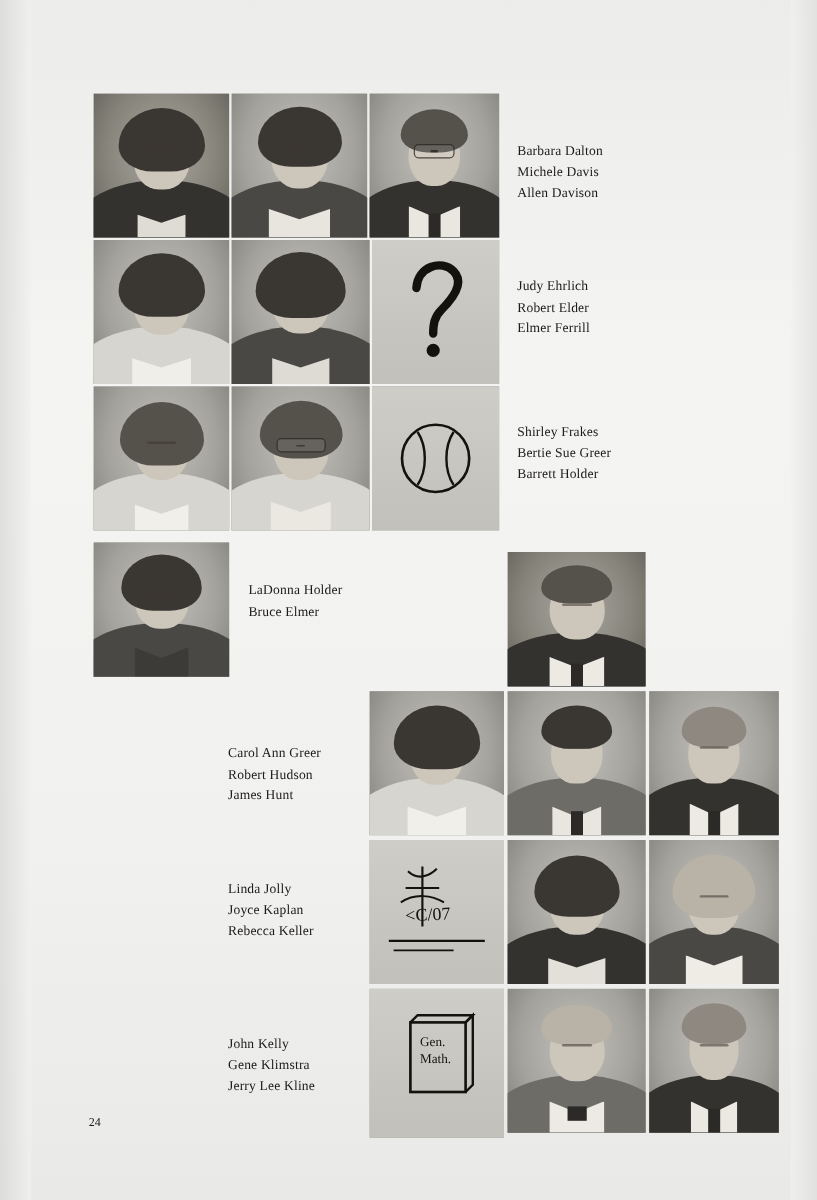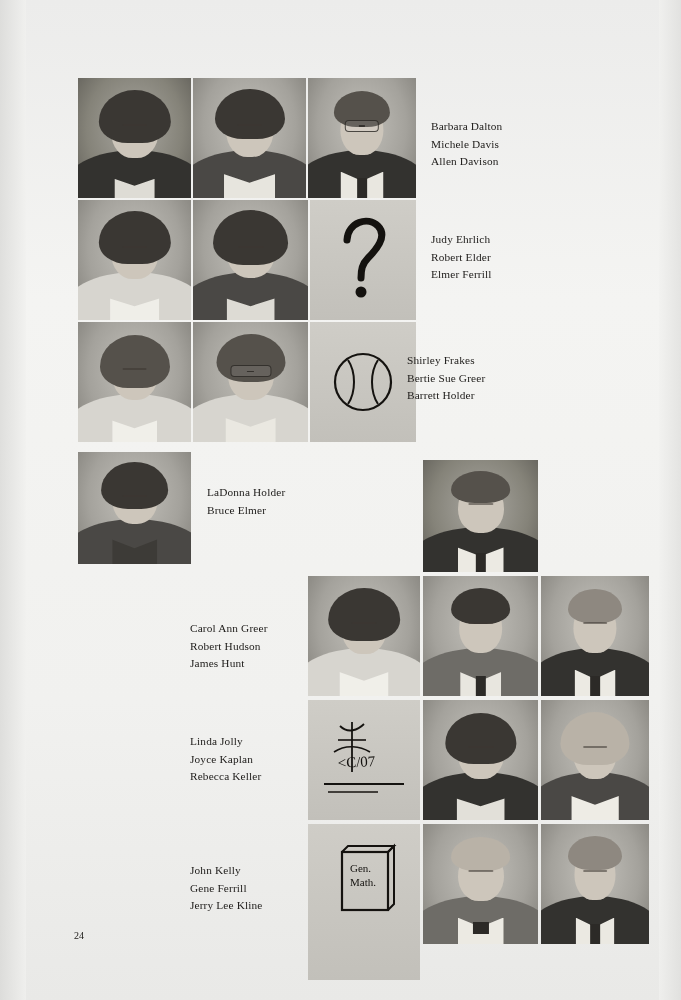--- a/index.html
+++ b/index.html
@@ -262,21 +262,21 @@
   <div class="photo" style="left:310px; top:322px; width:106px; height:120px;">
     <div class="sketch">
       <svg width="106" height="120" viewBox="0 0 106 120">
         <circle cx="53" cy="60" r="28" stroke="#14120f" stroke-width="2.2" fill="none"></circle>
         <path d="M38 38 C46 50, 46 70, 38 82" stroke="#14120f" stroke-width="2" fill="none"></path>
         <path d="M68 38 C60 50, 60 70, 68 82" stroke="#14120f" stroke-width="2" fill="none"></path>
       </svg>
     </div>
   </div>
 
-  <div class="caption" style="left:407px; top:352px;">Shirley Frakes
+  <div class="caption" style="left:431px; top:352px;">Shirley Frakes
 Bertie Sue Greer
 Barrett Holder</div>
 
   <div class="photo" style="left:78px; top:452px; width:113px; height:112px;">
     <div class="inner bg-mid">
       <div class="shoulders sh-mdark"></div>
       <div class="head" style="top:18%; width:40%; height:46%;"></div>
       <div class="hair hair-dark" style="top:9%; width:60%; height:42%;"></div>
       <div class="eyes"></div>
       <div class="collar" style="width:40%; height:22%; background:#3d3b37;"></div>
@@ -365,24 +365,24 @@
     <div class="inner bg-mid">
       <div class="shoulders sh-mdark"></div>
       <div class="head" style="top:20%; width:40%; height:46%;"></div>
       <div class="hair hair-vlight" style="top:10%; width:64%; height:44%;"></div>
       <div class="eyes"></div>
       <div class="collar" style="width:44%; height:20%; background:#eeece5;"></div>
     </div>
   </div>
 
   <div class="caption" style="left:190px; top:862px;">John Kelly
-Gene Ferrill
+Gene Klimstra
 Jerry Lee Kline</div>
 
-  <div class="photo" style="left:308px; top:824px; width:112px; height:156px;">
+  <div class="photo" style="left:308px; top:824px; width:112px; height:124px;">
     <div class="sketch">
       <svg width="112" height="120" viewBox="0 0 112 120">
         <rect x="34" y="28" width="46" height="58" stroke="#14120f" stroke-width="2.2" fill="none"></rect>
         <path d="M34 28 L40 22 L86 22 L80 28" stroke="#14120f" stroke-width="2" fill="none"></path>
         <path d="M80 28 L86 22 L86 80 L80 86" stroke="#14120f" stroke-width="2" fill="none"></path>
         <text x="42" y="48" font-family="Liberation Serif, serif" font-size="11" fill="#14120f">Gen.</text>
         <text x="42" y="62" font-family="Liberation Serif, serif" font-size="11" fill="#14120f">Math.</text>
       </svg>
     </div>
   </div>

